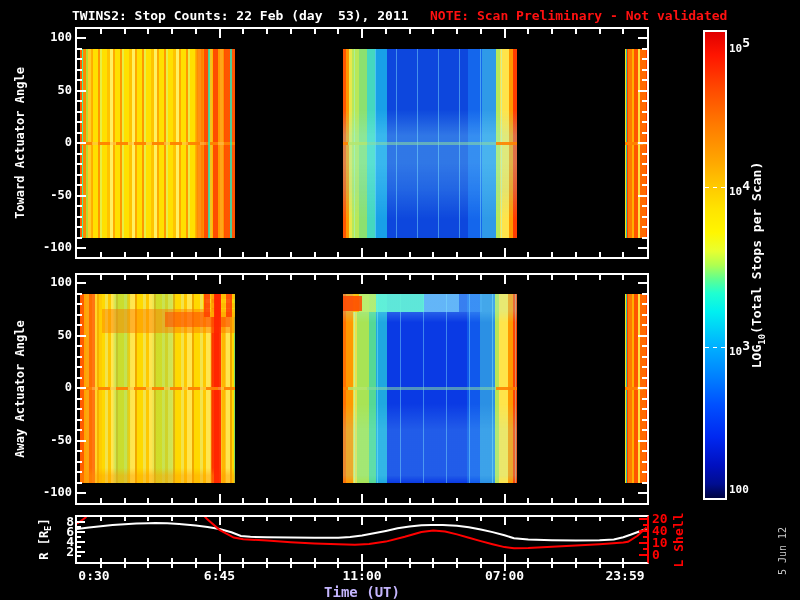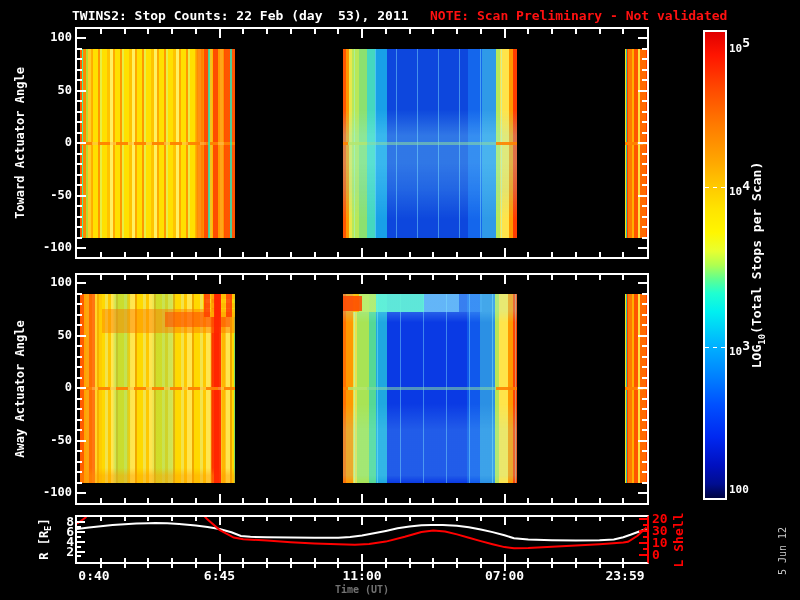--- a/index.html
+++ b/index.html
@@ -17,22 +17,22 @@
   .ylab{position:absolute;color:#fff;font-size:12px;font-weight:bold;text-align:right;}
   .xlab{position:absolute;color:#fff;font-size:13px;font-weight:bold;text-align:center;}
   .rlab{position:absolute;color:#ff0000;font-size:13px;font-weight:bold;text-align:left;}
   .cblab{position:absolute;color:#fff;font-size:11px;font-weight:bold;white-space:nowrap;}
   .cblab sup{font-size:13px;}
   .vlabel{position:absolute;transform:translate(-50%,-50%) rotate(-90deg);transform-origin:center;
           white-space:pre;color:#fff;font-weight:bold;font-size:12px;}
   .vlabel sub{font-size:9px;}
   .red{color:#ff0000;}
   .gray{color:#c8c8c8;font-weight:normal;font-size:10px;}
-  .timelabel{position:absolute;left:77px;top:584px;width:570px;text-align:center;color:#737373;
-             font-size:10px;font-weight:bold;}
+  .timelabel{position:absolute;left:77px;top:584px;width:570px;text-align:center;color:#c4b5fd;
+             font-size:14px;font-weight:bold;}
   
   #cbar{position:absolute;left:703px;top:30px;width:20px;height:466px;border:2px solid #fff;
     background:linear-gradient(180deg,#e00000 0%,#ff1500 5%,#ff4800 12%,#ff7b00 20%,#ffa800 28%,
       #ffc800 33%,#ffe400 38%,#fff600 43%,#e8ff30 47%,#b0ff50 50%,#60ff90 53%,#20ffd0 56%,
       #00f0f0 60%,#00b4ff 67%,#0080ff 74%,#0050ff 80%,#0028f0 87%,#0010c0 93%,#000d90 97%,#000440 100%);}
   .cbdash{position:absolute;left:705px;width:20px;height:1px;
     background:repeating-linear-gradient(90deg,#fff 0 4px,transparent 4px 8px);}
   
   .tw-a{background:
     linear-gradient(90deg,rgba(255,70,0,.85) 0 1.6%,rgba(0,255,200,.75) 1.6% 2.2%,rgba(255,120,0,.85) 2.2% 4%,rgba(150,230,70,.7) 4% 5%,rgba(255,180,0,.6) 5% 7.5%,rgba(0,0,0,0) 7.5%),
@@ -389,24 +389,24 @@
     <div class="ylab" style="left: 30px; width: 42px; top: 275px;">100</div>
     <div class="ylab" style="left: 30px; width: 42px; top: 327.5px;">50</div>
     <div class="ylab" style="left: 30px; width: 42px; top: 380px;">0</div>
     <div class="ylab" style="left: 30px; width: 42px; top: 432.5px;">-50</div>
     <div class="ylab" style="left: 30px; width: 42px; top: 485px;">-100</div>
     <div class="ylab" style="left: 40px; width: 34px; top: 514px; font-size: 13px;">8</div>
     <div class="ylab" style="left: 40px; width: 34px; top: 523.833px; font-size: 13px;">6</div>
     <div class="ylab" style="left: 40px; width: 34px; top: 533.667px; font-size: 13px;">4</div>
     <div class="ylab" style="left: 40px; width: 34px; top: 543.5px; font-size: 13px;">2</div>
     <div class="rlab" style="left: 652px; width: 40px; top: 511px;">20</div>
-    <div class="rlab" style="left: 652px; width: 40px; top: 523px;">30</div>
+    <div class="rlab" style="left: 652px; width: 40px; top: 523px;">40</div>
     <div class="rlab" style="left: 652px; width: 40px; top: 535px;">10</div>
     <div class="rlab" style="left: 652px; width: 40px; top: 547px;">0</div>
-    <div class="xlab" style="left: 59px; width: 70px; top: 568px;">0:40</div>
+    <div class="xlab" style="left: 59px; width: 70px; top: 568px;">0:30</div>
     <div class="xlab" style="left: 184.5px; width: 70px; top: 568px;">6:45</div>
     <div class="xlab" style="left: 327px; width: 70px; top: 568px;">11:00</div>
     <div class="xlab" style="left: 469.5px; width: 70px; top: 568px;">07:00</div>
     <div class="xlab" style="left: 590px; width: 70px; top: 568px;">23:59</div>
     <div class="cblab" style="left: 729px; top: 35px;">10<sup>5</sup></div>
     <div class="cbdash" style="top: 187.178px;"></div>
     <div class="cblab" style="left: 729px; top: 178.178px;">10<sup>4</sup></div>
     <div class="cbdash" style="top: 347.016px;"></div>
     <div class="cblab" style="left: 729px; top: 338.016px;">10<sup>3</sup></div>
     <div class="cblab" style="left: 729px; top: 483px;">100</div>

